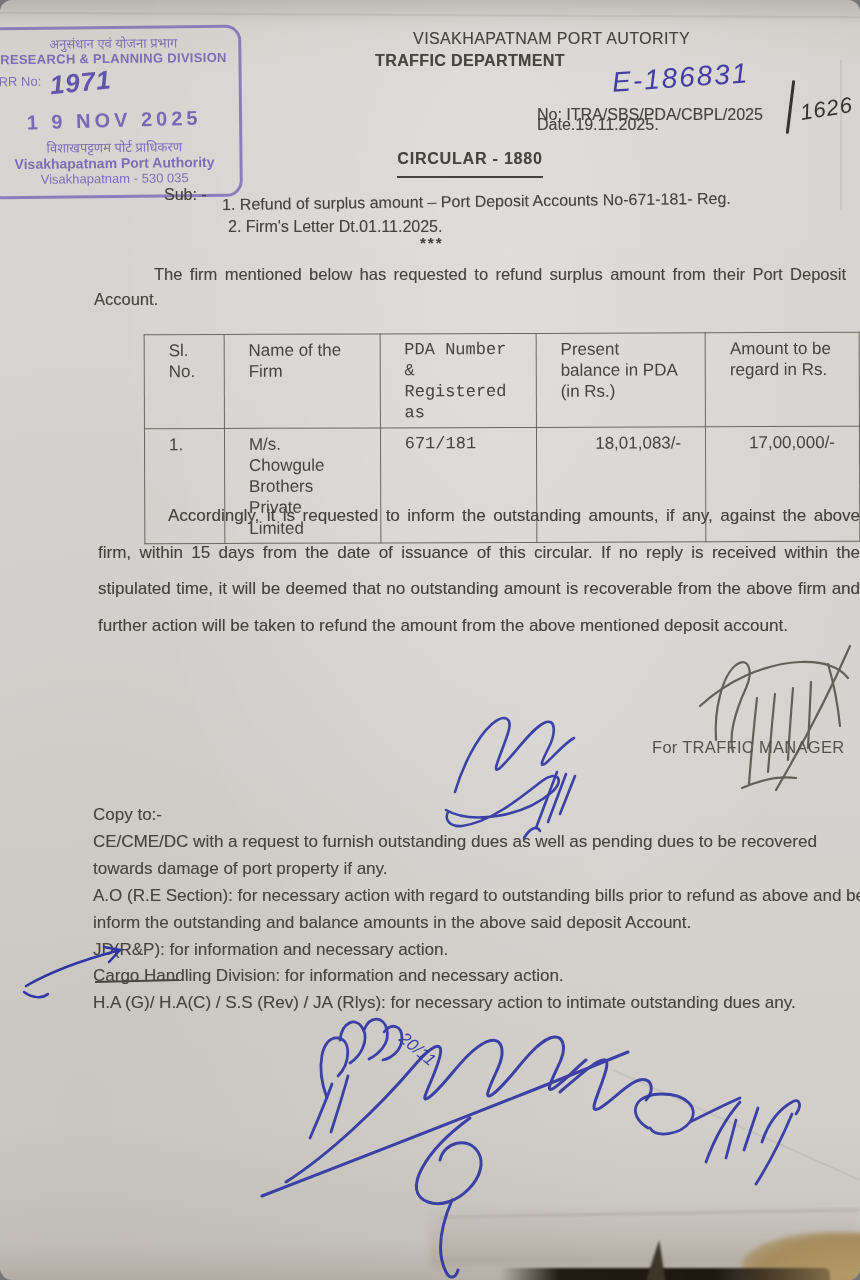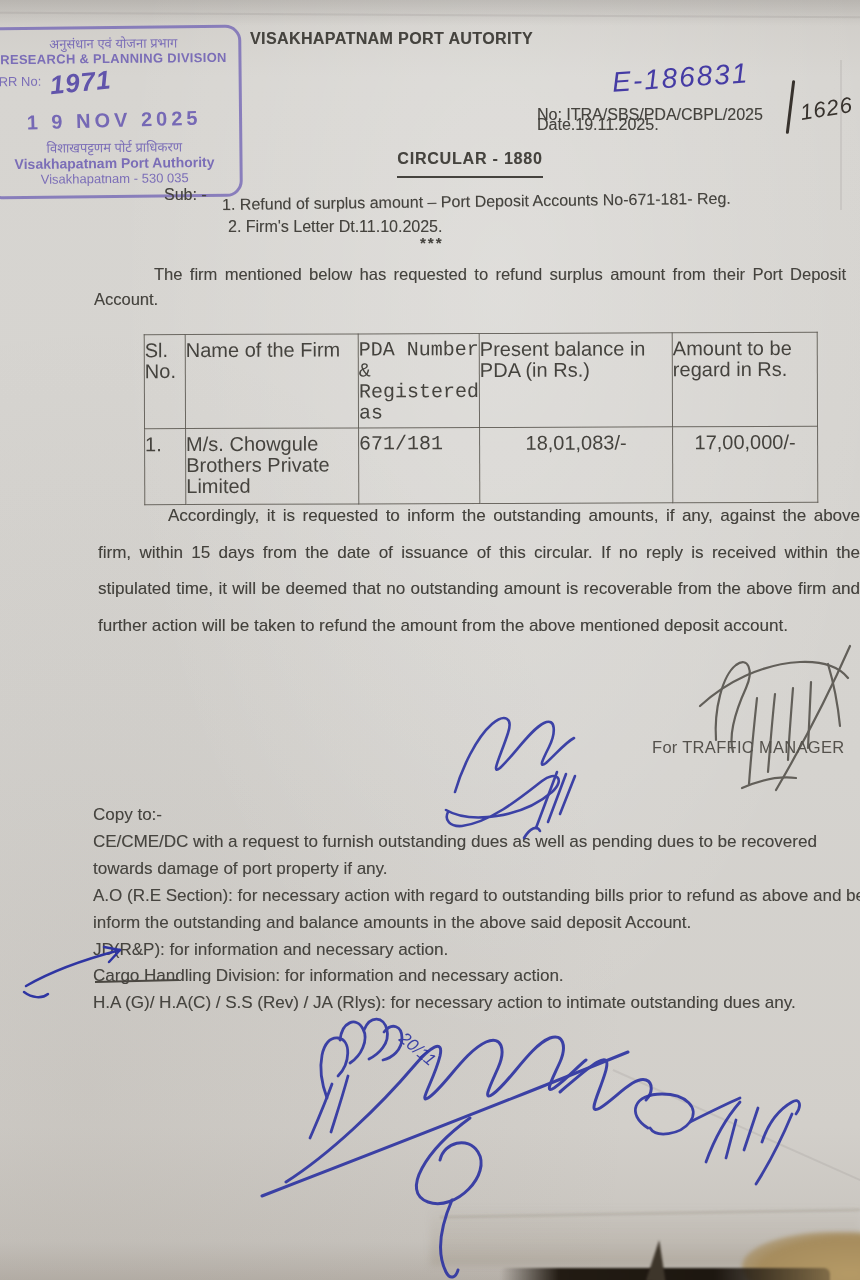--- a/index.html
+++ b/index.html
@@ -3,20 +3,21 @@
 <meta charset="utf-8">
 <style>
   html,body{margin:0;padding:0;background:#777;}
   #page{
     position:relative;width:860px;height:1280px;overflow:hidden;
     font-family:"Liberation Sans",sans-serif;
     background:
       radial-gradient(ellipse at 58% 22%, rgba(255,255,255,0.22), rgba(255,255,255,0) 55%),
       radial-gradient(ellipse at 10% 85%, rgba(120,112,104,0.10), rgba(120,112,104,0) 50%),
       linear-gradient(180deg,#cfccc7 0%,#d7d5d1 6%,#d5d3cf 60%,#d2cfca 88%,#c8c4be 97%,#b7b1a9 100%);
+    border-radius: 12px;
   }
   .abs{position:absolute;}
   .print{color:#45433e;text-shadow:0.3px 0.3px 0.6px rgba(70,68,62,0.35);}
   
   .crease{position:absolute;background:rgba(120,115,110,0.14);pointer-events:none;}
   .topshade{position:absolute;left:0;top:0;width:860px;height:26px;
     background:linear-gradient(180deg,rgba(105,100,96,0.22),rgba(105,100,96,0));pointer-events:none;}
   .bottom-strip{position:absolute;left:500px;top:1268px;width:330px;height:14px;border-radius:6px 6px 0 0;
     background:linear-gradient(90deg,rgba(30,24,18,0),#221b13 18%,#1d1710 65%,rgba(40,32,22,0.35));
     filter:blur(1px);pointer-events:none;}
@@ -39,44 +40,44 @@
   .stamp .l1{font-size:13px;line-height:15px;}
   .stamp .l2{font-size:13px;line-height:16px;font-weight:bold;letter-spacing:0.3px;}
   .stamp .rrline{text-align:left;padding-left:10px;font-size:13px;height:40px;}
   .rr-hand{display:inline-block;font-size:26px;font-style:italic;color:#5a4da9;transform:rotate(-5deg);
     font-weight:bold;margin-left:8px;vertical-align:-6px;letter-spacing:1px;}
   .datestamp{font-size:20px;font-weight:bold;letter-spacing:4px;color:#7063b4;transform:rotate(-1deg);margin:2px 0 8px;}
   .stamp .l5{font-size:13px;line-height:15px;margin-top:2px;}
   .stamp .l6{font-size:14px;line-height:16px;font-weight:bold;}
   .stamp .l7{font-size:13px;line-height:15px;}
   
-  .org{left:250px;top:30px;width:440px;text-align:left;font-size:16px;font-weight:700;letter-spacing:0.4px;}
+  .org{left:250px;top:30px;width:440px;text-align:right;font-size:16px;font-weight:400;letter-spacing:0.4px;}
   .dept{left:250px;top:52px;width:440px;text-align:center;font-size:16px;font-weight:600;letter-spacing:0.4px;}
   .efile{left:612px;top:62px;font-size:28px;font-style:italic;color:#453ba4;transform:rotate(-4deg);letter-spacing:2px;}
   .refno{left:537px;top:106px;font-size:16px;}
   .dateline{left:537px;top:116px;font-size:16px;}
   .slashbar{left:789px;top:80px;width:3px;height:54px;background:#37322d;transform:rotate(7deg);border-radius:2px;}
   .suffix1626{left:800px;top:96px;font-size:22px;font-style:italic;color:#37322d;transform:rotate(-9deg);letter-spacing:1px;}
   .circ{left:300px;top:150px;width:340px;text-align:center;font-size:16px;font-weight:bold;letter-spacing:0.8px;}
   .circ span{border-bottom:2px solid #45433e;padding-bottom:9px;}
   
   .sublabel{left:164px;top:186px;font-size:16px;font-weight:400;}
   .subitem1{left:222px;top:192px;font-size:16px;transform:rotate(-0.7deg);width:640px;}
   .subitem2{left:228px;top:218px;font-size:16px;}
   .stars{left:420px;top:234px;font-size:15px;letter-spacing:2px;font-weight:bold;}
   
   .intro{left:94px;top:262px;width:752px;font-size:16.5px;line-height:25px;text-indent:60px;text-align:justify;}
   .bodypara{left:98px;top:498px;width:762px;font-size:17px;line-height:36.5px;text-indent:70px;text-align:justify;color:#43413c;}
   
   .doc-table{left:144px;top:333px;border-collapse:collapse;transform:rotate(-0.2deg);}
-  .doc-table td{border:1.4px solid rgba(88,85,78,0.85);font-size:20px;line-height:21px;
-    padding:5px 0 4px;vertical-align:top;color:#45433e;}
+  .doc-table td{border:1.4px solid rgba(88,85,78,0.85);font-size:17px;line-height:21px;
+    padding:5px 24px 4px;vertical-align:top;color:#45433e;}
   .doc-table .c0{width:40px;} .doc-table .c1{width:172px;} .doc-table .c2{width:118px;font-family:Liberation Mono, monospace;}
   .doc-table .c3{width:192px;} .doc-table .c4{width:144px;}
-  .doc-table .num{text-align:center;}
+  .doc-table .num{text-align:right;}
   .doc-table .rowdata td{height:66px;}
   
   .formgr{left:652px;top:738px;font-size:16.5px;color:#54514c;letter-spacing:0.3px;}
   
   .copyblock{left:93px;top:802px;width:778px;font-size:17px;line-height:26.9px;color:#46443f;}
   .jd-underline{left:95px;top:980px;width:84px;height:2px;background:#4a4741;transform:rotate(-1.5deg);}
   svg.inklayer{position:absolute;left:0;top:0;pointer-events:none;}
 </style>
 </head>
 <body>
@@ -99,30 +100,31 @@
     <div class="rrline">
       <span>RR No:</span><span class="rr-hand">1971</span>
     </div>
     <div class="datestamp">1 9 NOV 2025</div>
     <div class="l5">विशाखपट्टणम पोर्ट प्राधिकरण</div>
     <div class="l6">Visakhapatnam Port Authority</div>
     <div class="l7">Visakhapatnam - 530 035</div>
   </div>
 
   <div class="abs org print">VISAKHAPATNAM PORT AUTORITY</div>
+  <div class="abs dept print">TRAFFIC DEPARTMENT</div>
   <div class="abs efile">E-186831</div>
   <div class="abs refno print">No: ITRA/SBS/PDA/CBPL/2025</div>
   <div class="abs slashbar"></div>
   <div class="abs suffix1626">1626</div>
   <div class="abs dateline print">Date.19.11.2025.</div>
   <div class="abs circ print"><span>CIRCULAR - 1880</span></div>
 
   <div class="abs sublabel print">Sub: -</div>
   <div class="abs subitem1 print">1. Refund of surplus amount – Port Deposit Accounts No-671-181- Reg.</div>
-  <div class="abs subitem2 print">2. Firm's Letter Dt.11.10.2025.</div>
+  <div class="abs subitem2 print">2. Firm's Letter Dt.01.11.2025.</div>
   <div class="abs stars print">***</div>
 
   <div class="abs intro print">The firm mentioned below has requested to refund surplus amount from their Port Deposit Account.</div>
 
   <table class="abs doc-table">
     <tbody>
         <tr>
       <td class="c0">Sl. No.</td>
       <td class="c1">Name of the Firm</td>
       <td class="c2">PDA Number &amp; Registered as</td>

